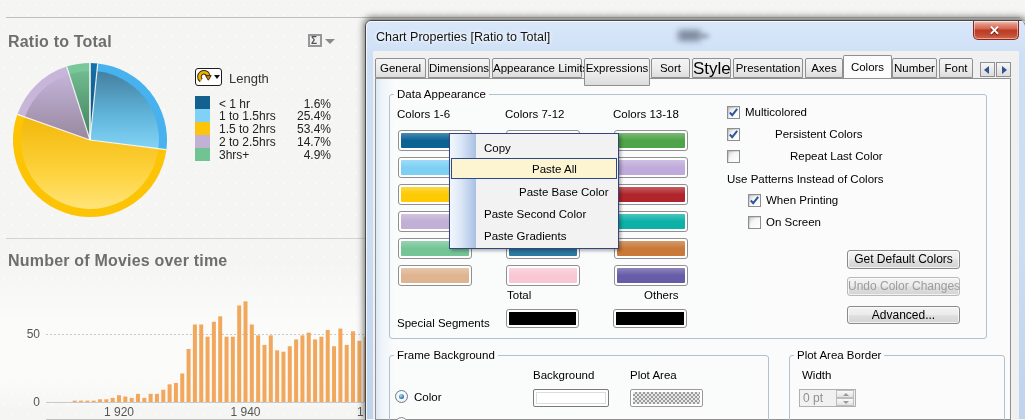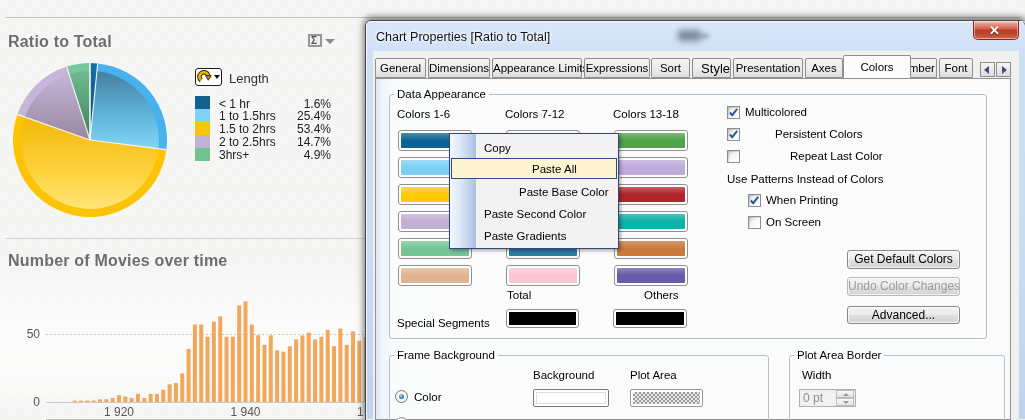--- a/index.html
+++ b/index.html
@@ -179,26 +179,26 @@
 
 <div class="abs" style="left:373px;top:51px;width:646px;height:369px;background:#f0f0f0;"></div>
 
 <div class="abs" style="left:375px;top:78px;width:636px;height:342px;border:1px solid #919191;
   background:linear-gradient(90deg,#dce8f4 0px,#eef4f9 6px,#fafbfb 18px,#fbfbfb 100%);"></div>
 
 <div id="tabs">
     <div class="abs" style="left:375px;top:58px;width:51px;height:20px;border:1px solid #8f8f8f;border-radius:2px 2px 0 0;background:linear-gradient(#f4f4f4,#ececec 55%,#dcdcdc);text-align:center;font-size:11.5px;line-height:19px;white-space:nowrap;">General</div>
     <div class="abs" style="left:428px;top:58px;width:62px;height:20px;border:1px solid #8f8f8f;border-radius:2px 2px 0 0;background:linear-gradient(#f4f4f4,#ececec 55%,#dcdcdc);text-align:center;font-size:11.5px;line-height:19px;white-space:nowrap;">Dimensions</div>
     <div class="abs" style="left:492px;top:58px;width:90px;height:20px;border:1px solid #8f8f8f;border-radius:2px 2px 0 0;background:linear-gradient(#f4f4f4,#ececec 55%,#dcdcdc);text-align:center;font-size:11.5px;line-height:19px;white-space:nowrap;">Appearance Limits</div>
-    <div class="abs" style="left:584px;top:58px;width:66px;height:20px;border:1px solid #8f8f8f;border-radius:2px 2px 0 0;background:linear-gradient(#f4f4f4,#ececec 55%,#dcdcdc);text-align:center;font-size:11.5px;line-height:19px;white-space:nowrap;">Expressions</div>
+    <div class="abs" style="left:584px;top:58px;width:66px;height:28px;border:1px solid #8f8f8f;border-radius:2px 2px 0 0;background:linear-gradient(#f4f4f4,#ececec 55%,#dcdcdc);text-align:center;font-size:11.5px;line-height:19px;white-space:nowrap;">Expressions</div>
     <div class="abs" style="left:651px;top:58px;width:39px;height:20px;border:1px solid #8f8f8f;border-radius:2px 2px 0 0;background:linear-gradient(#f4f4f4,#ececec 55%,#dcdcdc);text-align:center;font-size:11.5px;line-height:19px;white-space:nowrap;">Sort</div>
-    <div class="abs" style="left:692px;top:58px;width:39px;height:20px;border:1px solid #8f8f8f;border-radius:2px 2px 0 0;background:linear-gradient(#f4f4f4,#ececec 55%,#dcdcdc);text-align:right;font-size:13px;line-height:19px;white-space:nowrap;">Style</div>
+    <div class="abs" style="left:692px;top:58px;width:39px;height:20px;border:1px solid #8f8f8f;border-radius:2px 2px 0 0;background:linear-gradient(#f4f4f4,#ececec 55%,#dcdcdc);text-align:left;font-size:17px;line-height:19px;white-space:nowrap;">Style</div>
     <div class="abs" style="left:733px;top:58px;width:70px;height:20px;border:1px solid #8f8f8f;border-radius:2px 2px 0 0;background:linear-gradient(#f4f4f4,#ececec 55%,#dcdcdc);text-align:center;font-size:11.5px;line-height:19px;white-space:nowrap;">Presentation</div>
     <div class="abs" style="left:805px;top:58px;width:38px;height:20px;border:1px solid #8f8f8f;border-radius:2px 2px 0 0;background:linear-gradient(#f4f4f4,#ececec 55%,#dcdcdc);text-align:center;font-size:11.5px;line-height:19px;white-space:nowrap;">Axes</div>
-    <div class="abs" style="left:843px;top:55px;width:68px;height:23px;border:1px solid #8f8f8f;border-bottom:none;border-radius:2px 2px 0 0;background:#fcfcfc;z-index:3;text-align:center;font-size:11.5px;line-height:22px;white-space:nowrap;">Colors</div>
+    <div class="abs" style="left:843px;top:55px;width:49px;height:23px;border:1px solid #8f8f8f;border-bottom:none;border-radius:2px 2px 0 0;background:#fcfcfc;z-index:3;text-align:center;font-size:11.5px;line-height:22px;white-space:nowrap;">Colors</div>
     <div class="abs" style="left:892px;top:58px;width:45px;height:20px;border:1px solid #8f8f8f;border-radius:2px 2px 0 0;background:linear-gradient(#f4f4f4,#ececec 55%,#dcdcdc);text-align:center;font-size:11.5px;line-height:19px;white-space:nowrap;">Number</div>
     <div class="abs" style="left:939px;top:58px;width:34px;height:20px;border:1px solid #8f8f8f;border-radius:2px 2px 0 0;background:linear-gradient(#f4f4f4,#ececec 55%,#dcdcdc);text-align:center;font-size:11.5px;line-height:19px;white-space:nowrap;">Font</div>
   </div>
 
 <div class="abs" style="left:980px;top:62px;width:15px;height:15px;border:1px solid #8f8f8f;background:linear-gradient(#f6f6f6,#dcdcdc);"></div>
 <div class="abs" style="left:983.5px;top:66px;width:0;height:0;border-top:4px solid transparent;border-bottom:4px solid transparent;border-right:5px solid #31538f;"></div>
 <div class="abs" style="left:996px;top:62px;width:15px;height:15px;border:1px solid #8f8f8f;background:linear-gradient(#f6f6f6,#dcdcdc);"></div>
 <div class="abs" style="left:1001.5px;top:66px;width:0;height:0;border-top:4px solid transparent;border-bottom:4px solid transparent;border-left:5px solid #31538f;"></div>
 
 <div class="abs" style="left:389px;top:94px;width:598px;height:245px;border:1px solid #b0c2d1;border-radius:3px;"></div>

